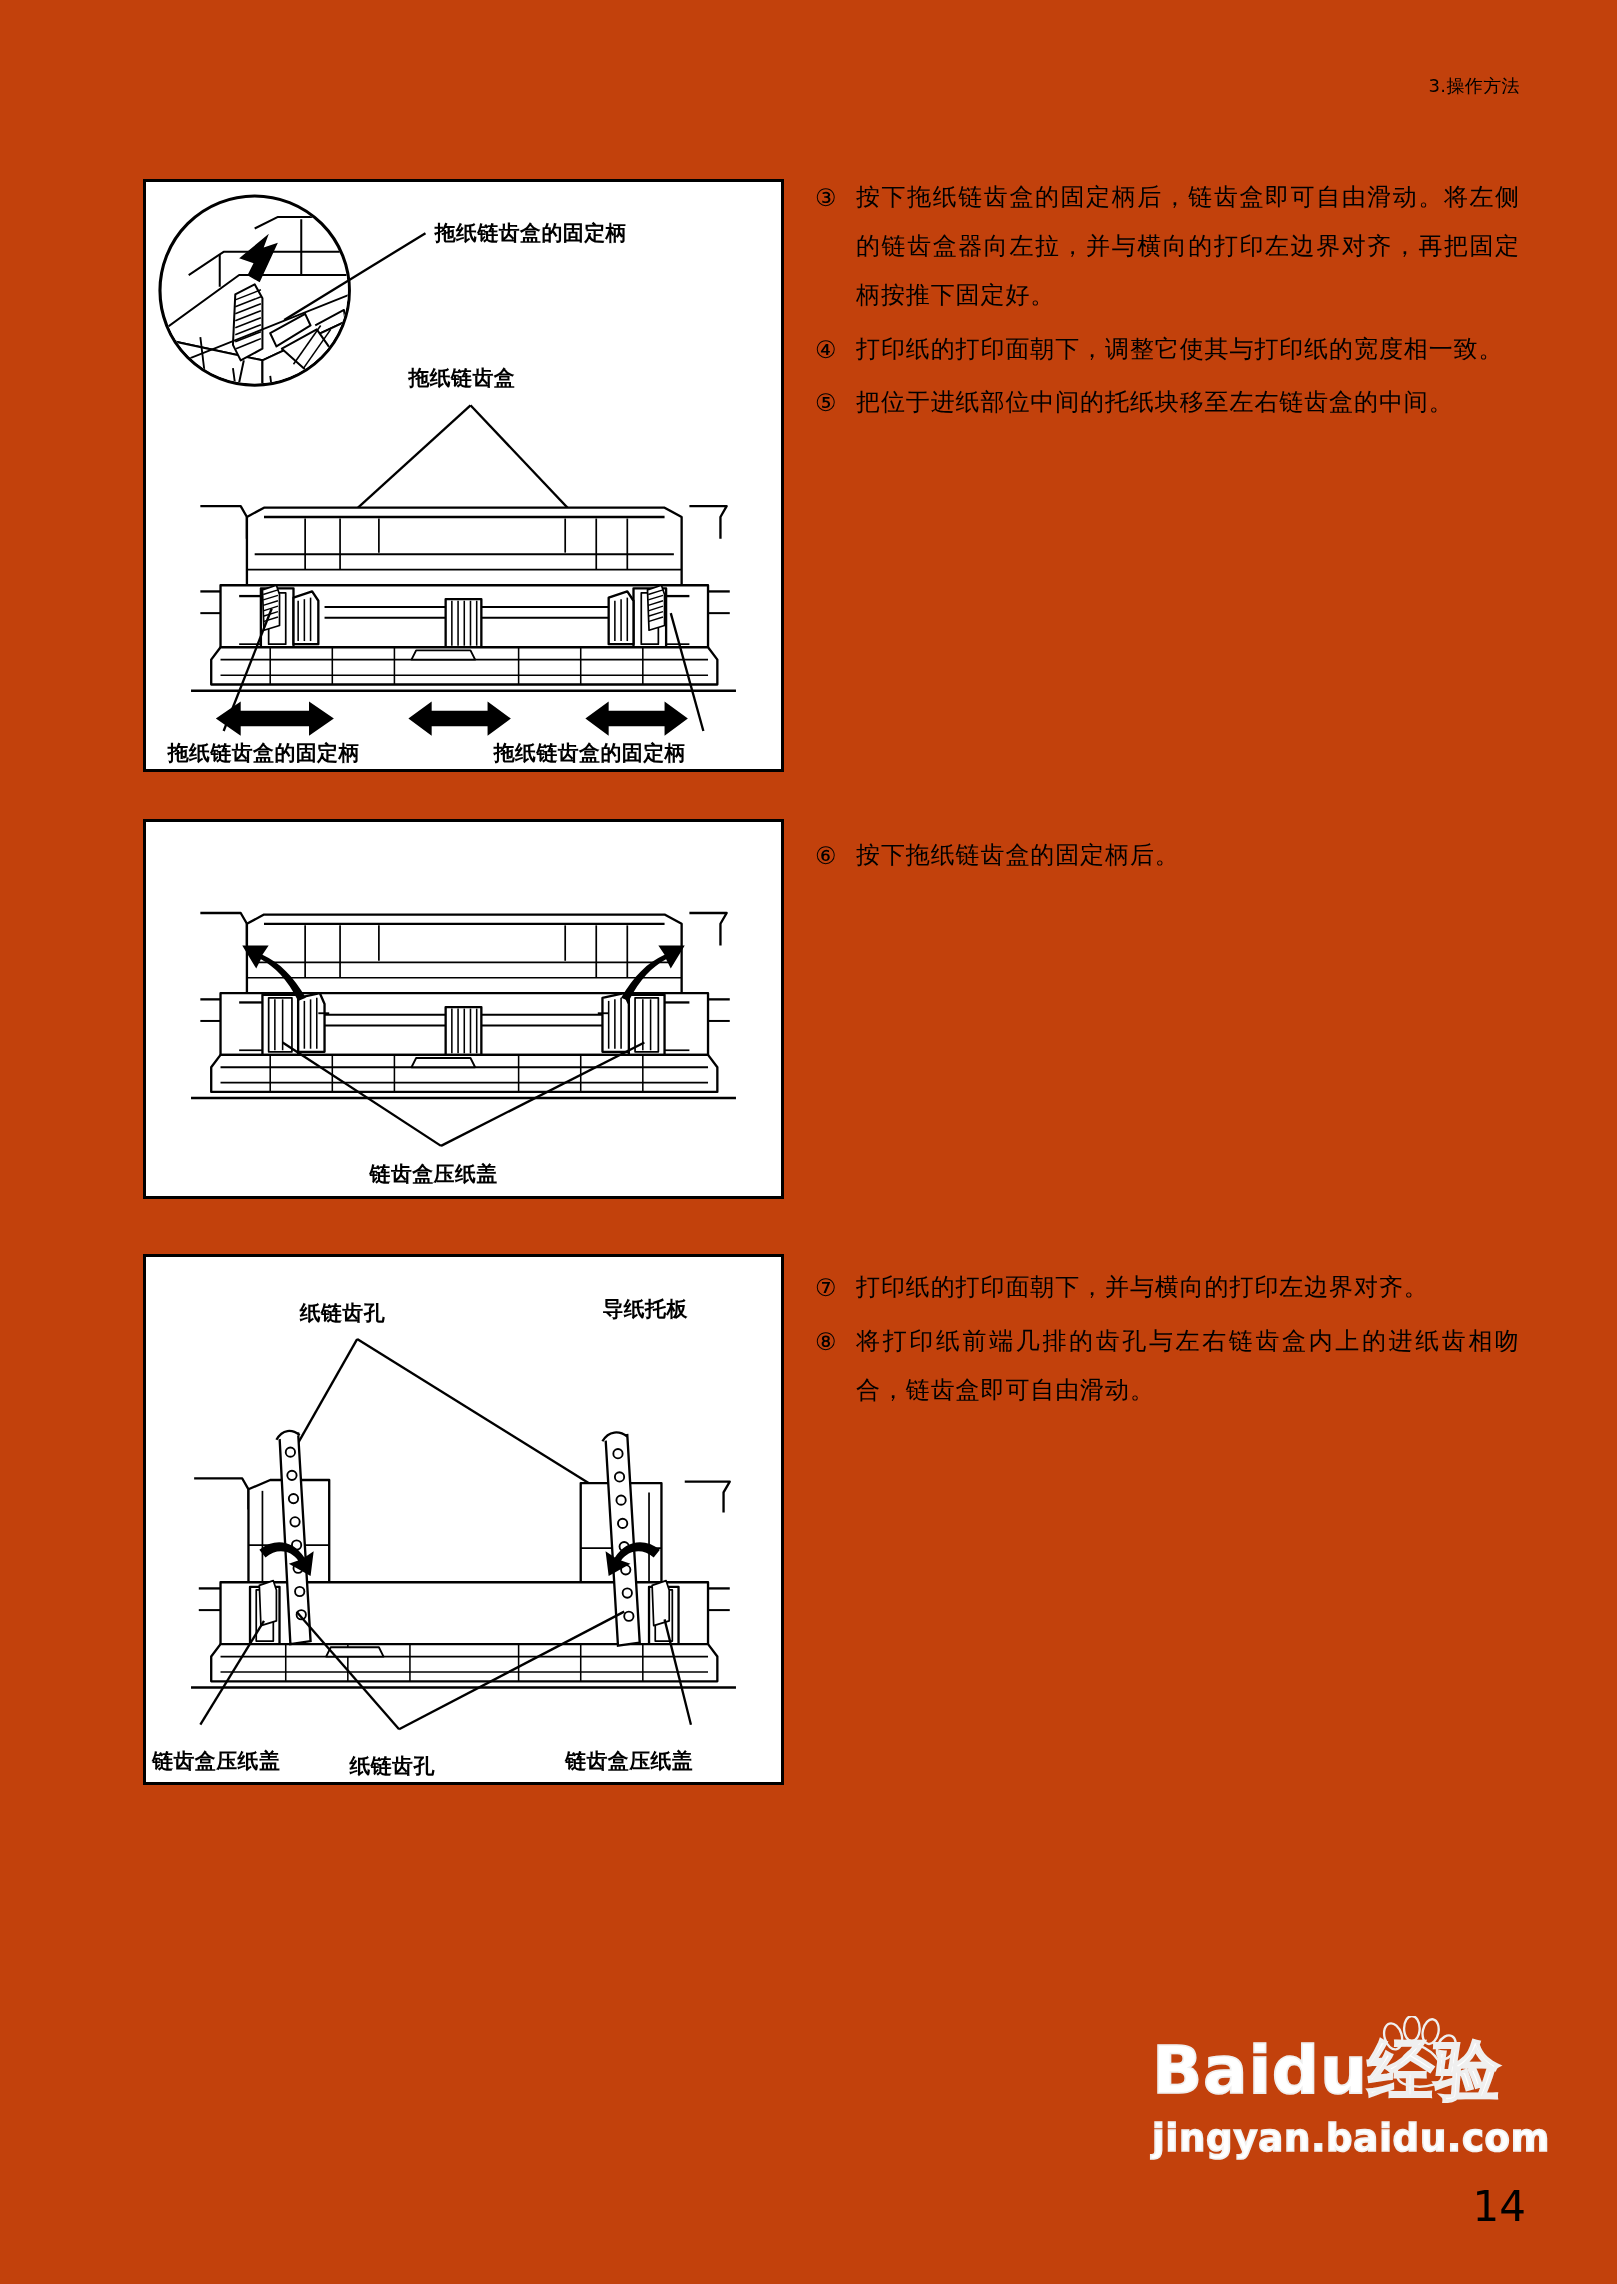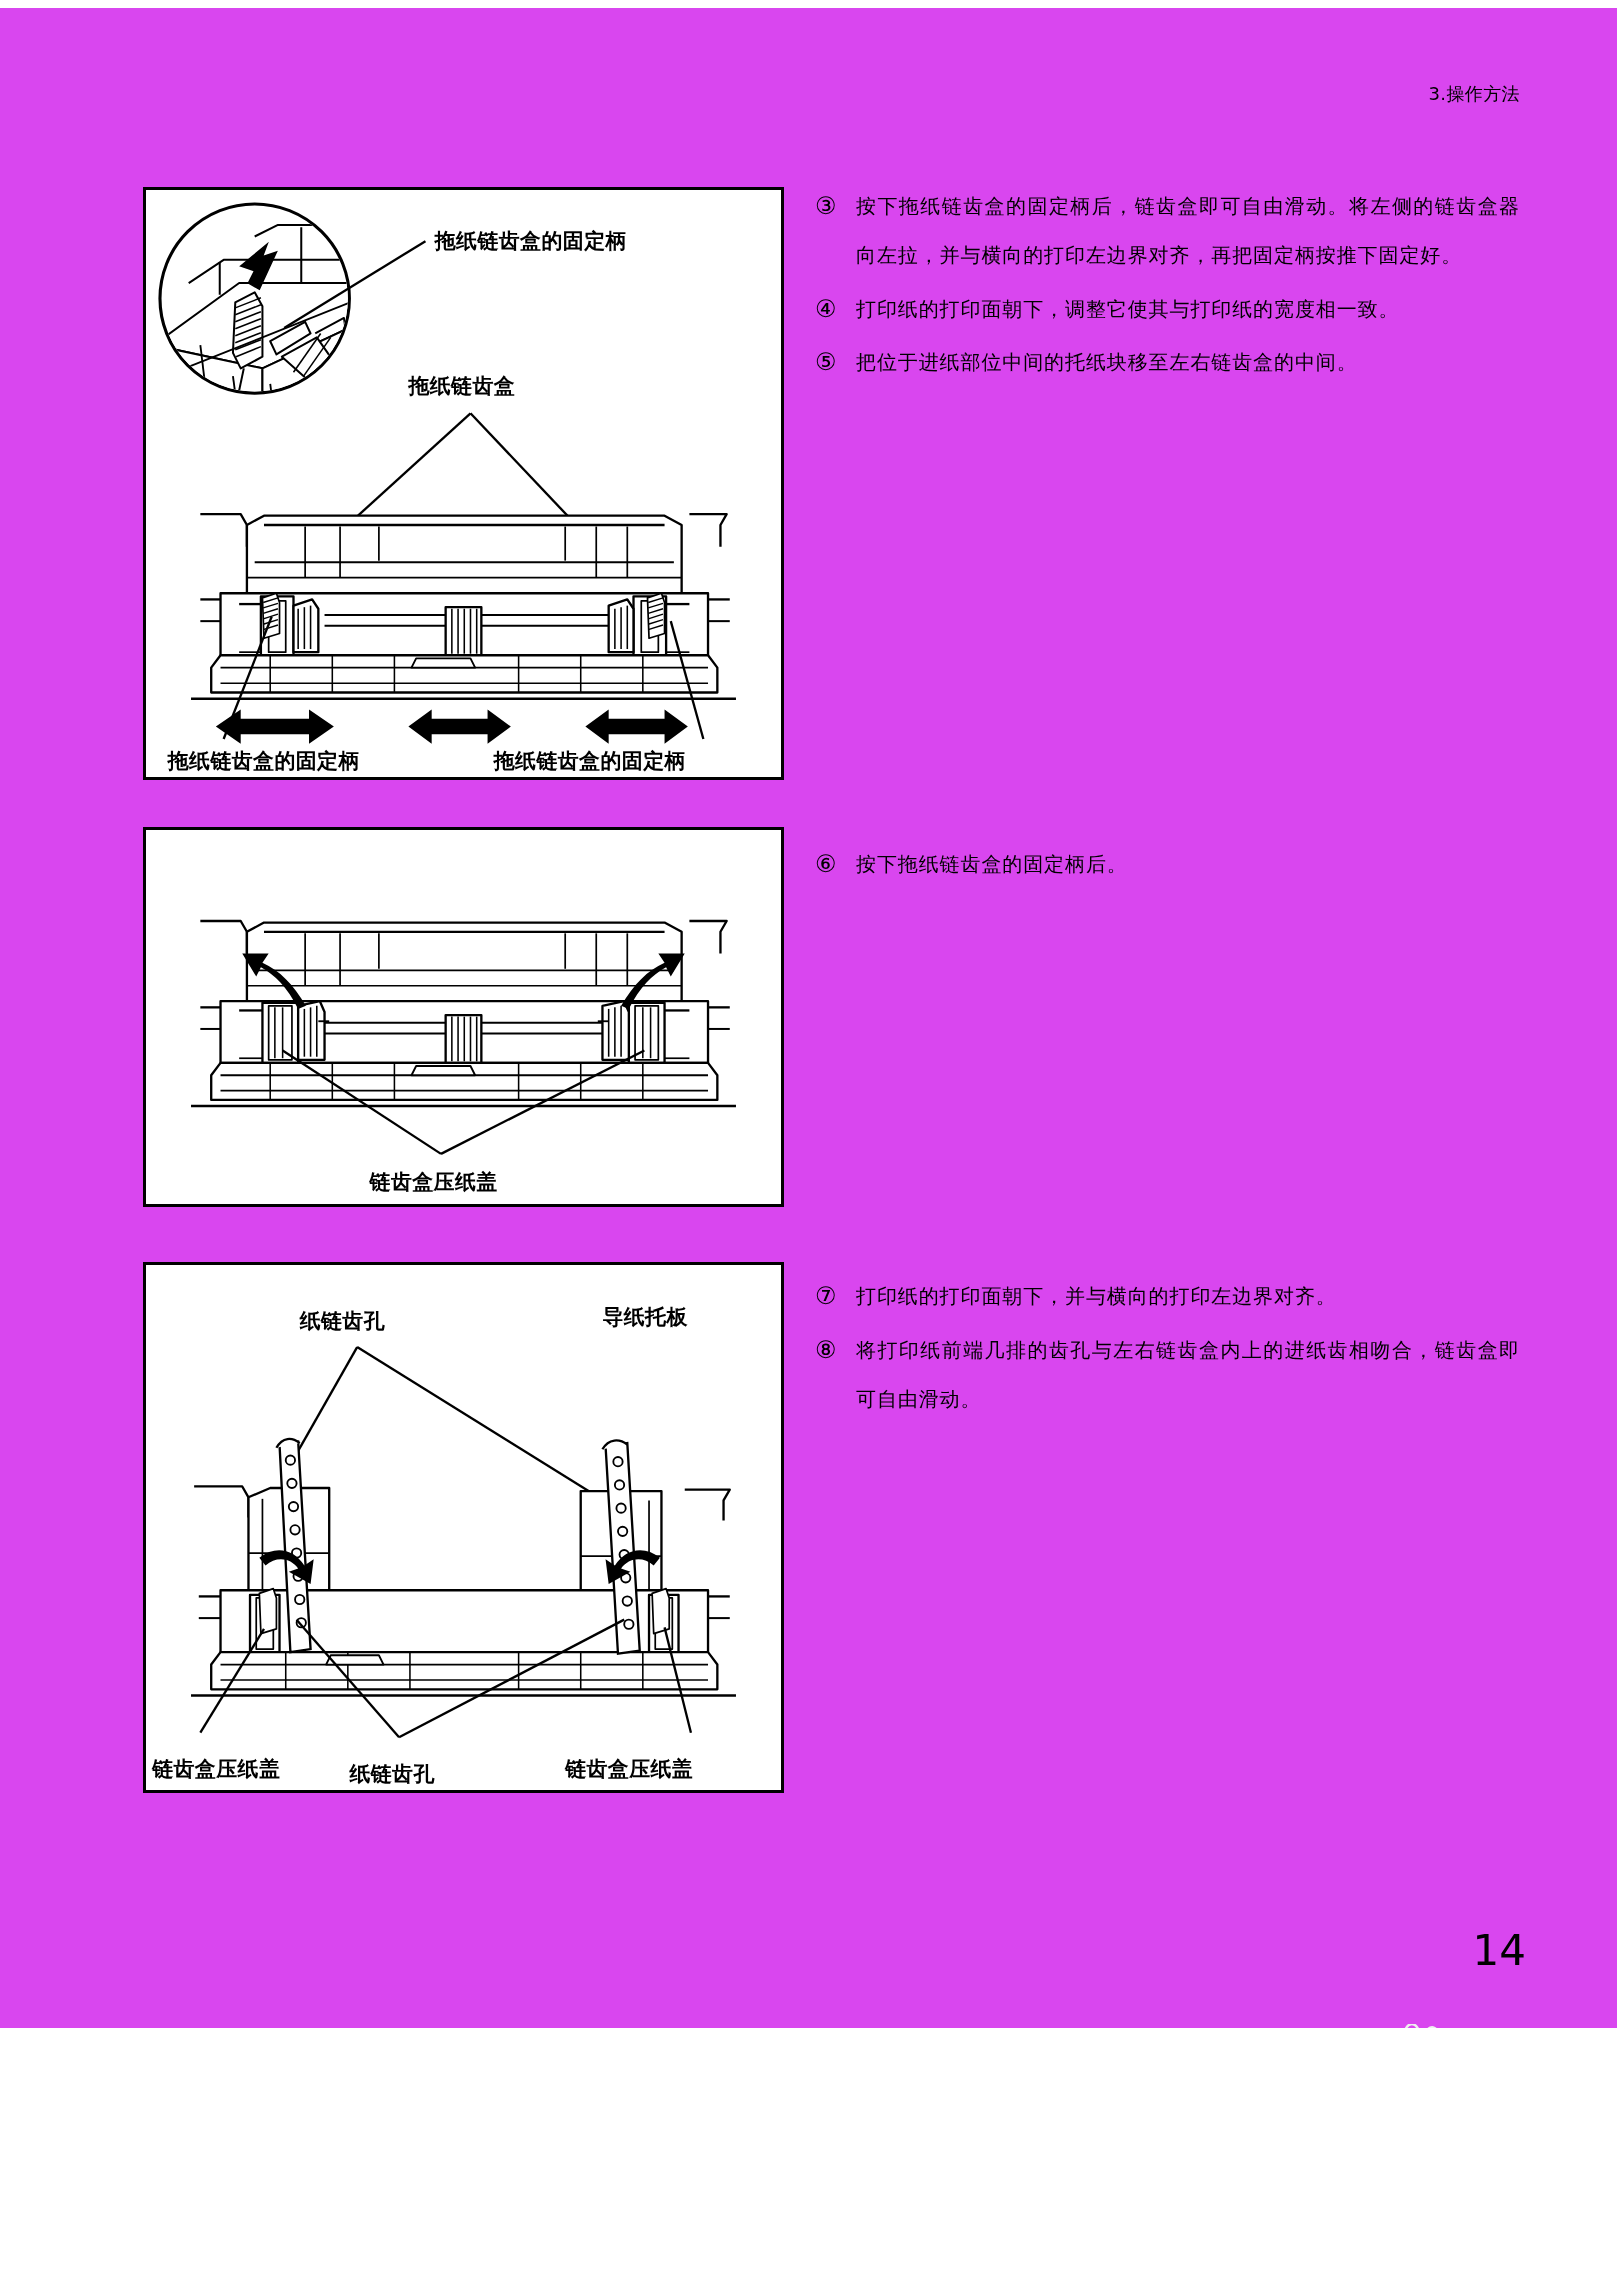--- a/index.html
+++ b/index.html
@@ -7,24 +7,23 @@
     padding: 0;
     background: #ffffff;
   }
   body {
     font-family: "Liberation Sans", "DejaVu Sans", sans-serif;
     color: #000000;
   }
   #page {
     position: relative;
     width: 1618px;
-    height: 2020px;
-    background: #d946ef;
+    height: 2284px;
+    background: #c2410c;
     overflow: hidden;
-    margin-top: 8px;
   }
 
   
   #page-header {
     position: absolute;
     top: 74px;
     right: 98px;
     font-family: "DejaVu Sans", "Liberation Sans", sans-serif;
     font-size: 18px;
     letter-spacing: 0.4px;
@@ -72,22 +71,22 @@
   .step-marker {
     flex: 0 0 auto;
     width: 41px;
     font-family: "DejaVu Sans", "Liberation Sans", sans-serif;
     font-size: 24px;
     line-height: 49px;
     color: #000;
   }
   .step-text {
     flex: 1 1 auto;
-    font-family: Liberation Serif, serif;
-    font-size: 20px;
+    font-family: Liberation Mono, monospace;
+    font-size: 24px;
     line-height: 49px;
     letter-spacing: 0.9px;
     color: #000;
     text-align: justify;
     text-justify: inter-character;
   }
 
   
   #watermark {
     position: absolute;

